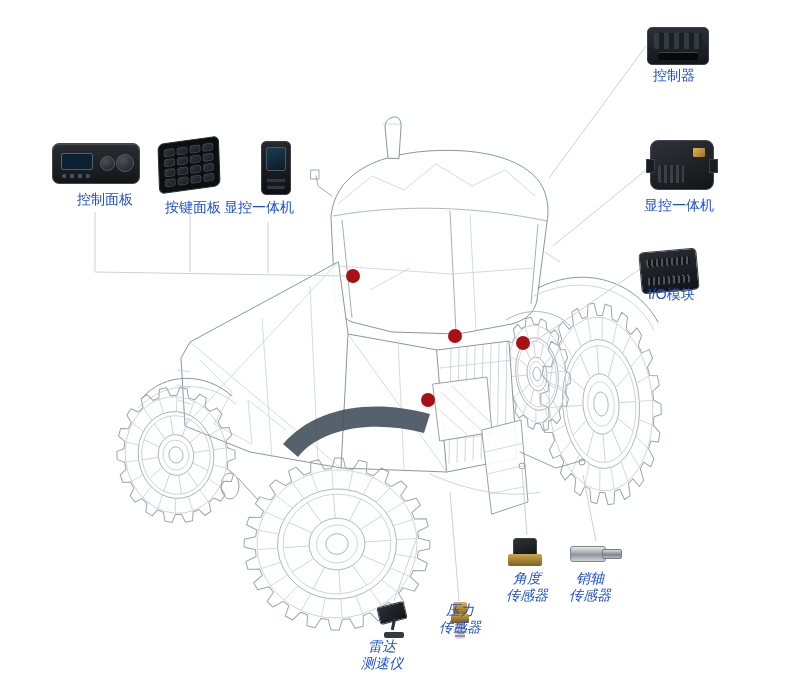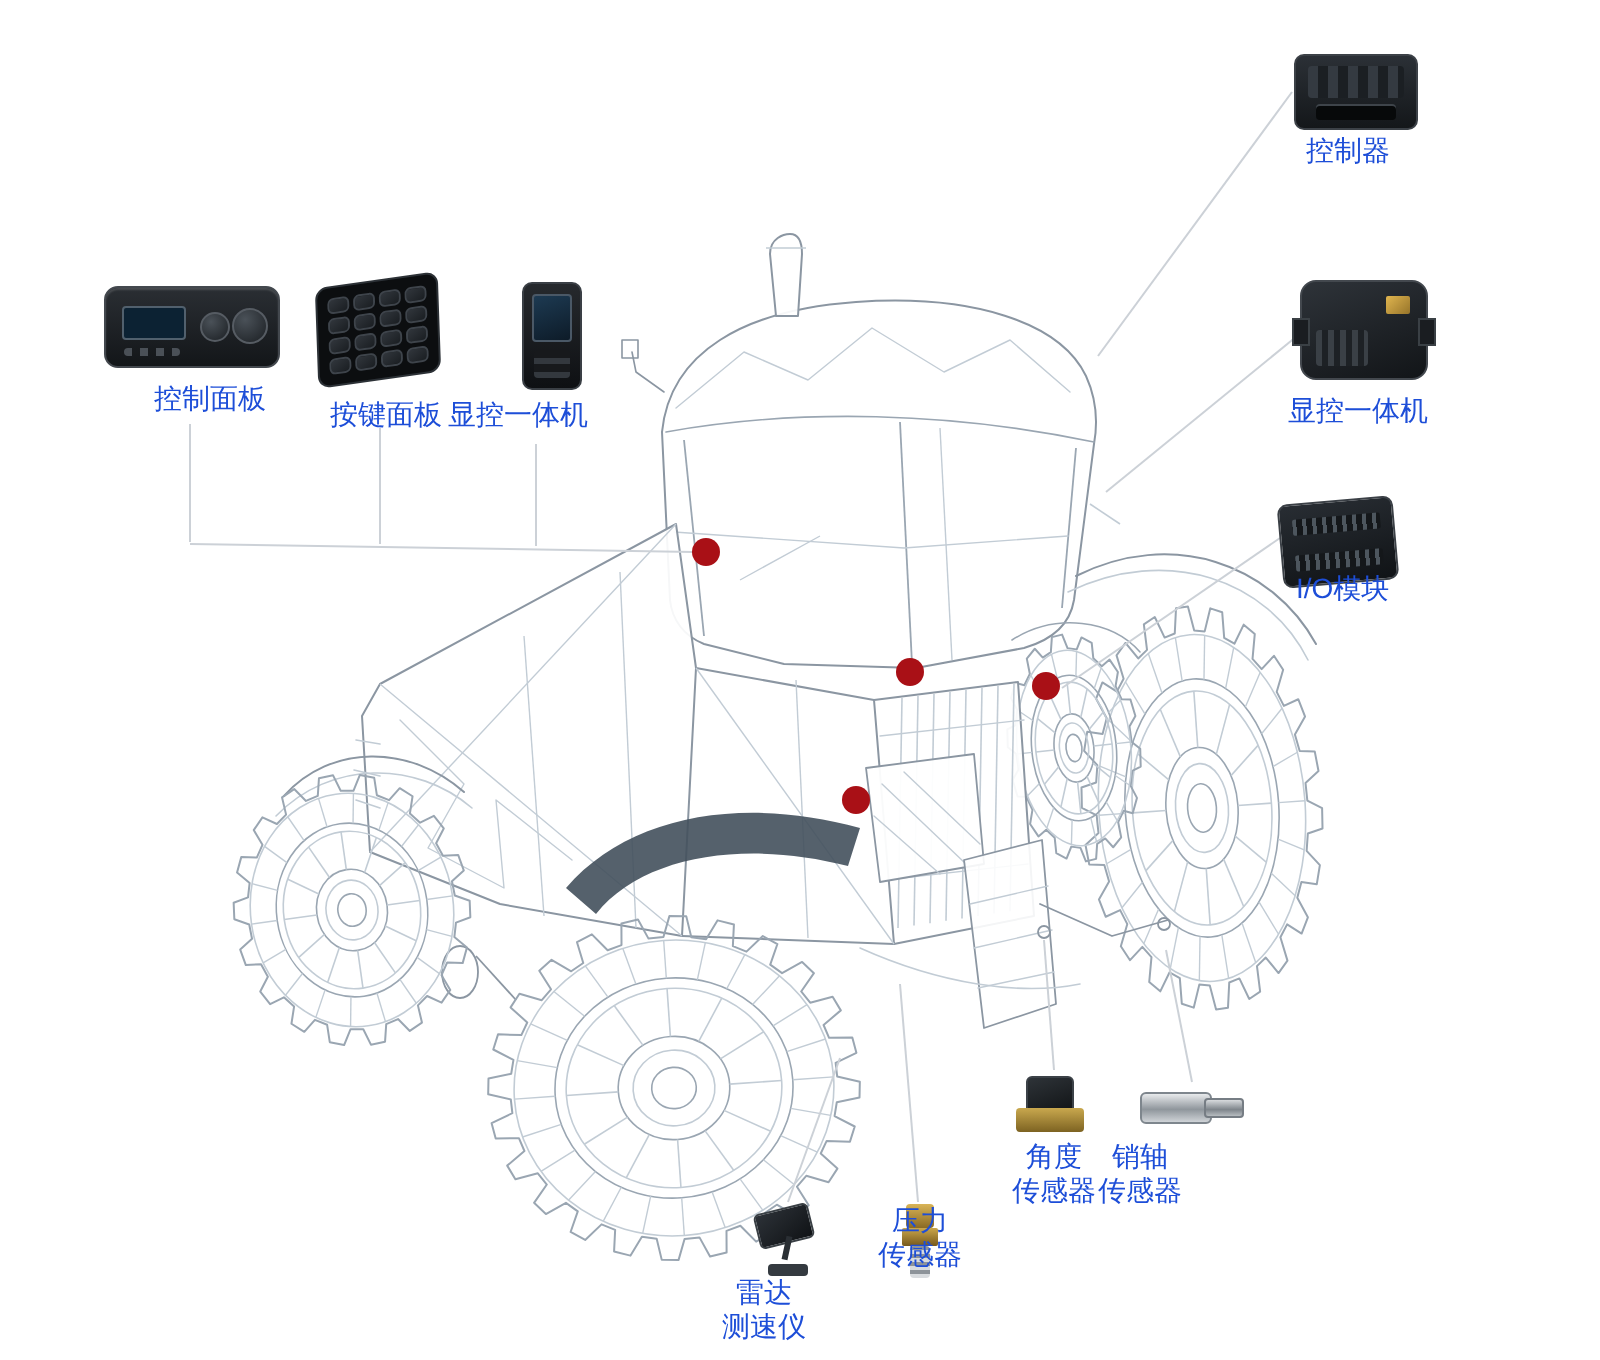--- a/index.html
+++ b/index.html
@@ -1,21 +1,21 @@
 <!DOCTYPE html>
 <html><head>
 <meta charset="utf-8">
 <style>
   html,body{margin:0;padding:0;background:#f4f4f4;}
   .stage{position:relative;width:800px;height:680px;margin:0 auto;background:#ffffff;overflow:hidden;
          font-family:"Liberation Sans","DejaVu Sans",sans-serif;}
   #scene{position:absolute;left:0;top:0;}
   
   .lbl{position:absolute;font-size:14px;line-height:1.2;color:#1d4ed8;white-space:nowrap;}
-  .lbl.two{text-align:center;}
+  .lbl.two{text-align:center;font-style:italic;}
   
   .thumb{position:absolute;}
   
   .t-cp{left:52px;top:143px;width:86px;height:39px;background:linear-gradient(180deg,#2a2e33,#131619);
         border-radius:7px;border:1px solid #43484e;box-shadow:inset 0 1px 1px rgba(255,255,255,.15);}
   .cp-screen{position:absolute;left:8px;top:9px;width:30px;height:15px;background:#0c2233;border:1px solid #51606d;border-radius:2px;}
   .cp-knob{position:absolute;border-radius:50%;background:radial-gradient(circle at 35% 30%,#4a5158,#1b1f23);border:1px solid #565c63;}
   .cp-knob.k1{width:13px;height:13px;right:24px;top:12px;}
   .cp-knob.k2{width:16px;height:16px;right:5px;top:10px;}
   .cp-btns{position:absolute;left:9px;bottom:5px;width:28px;height:4px;
@@ -394,21 +394,21 @@
   <div class="lbl" style="left:165px;top:199px">按键面板</div>
   <div class="lbl" style="left:224px;top:199px">显控一体机</div>
   <div class="lbl" style="left:653px;top:67px">控制器</div>
   <div class="lbl" style="left:644px;top:197px">显控一体机</div>
   <div class="lbl" style="left:648px;top:286px">I/O模块</div>
 
   <div class="lbl two" style="left:499px;top:570px;width:56px">
     <span>角度</span><br>
     <span>传感器</span>
   </div>
-  <div class="lbl two" style="left:542px;top:570px;width:56px">
+  <div class="lbl two" style="left:562px;top:570px;width:56px">
     <span>销轴</span><br>
     <span>传感器</span>
   </div>
   <div class="lbl two" style="left:354px;top:638px;width:56px">
     <span>雷达</span><br>
     <span>测速仪</span>
   </div>
   <div class="lbl two" style="left:432px;top:602px;width:56px">
     <span>压力</span><br>
     <span>传感器</span>

